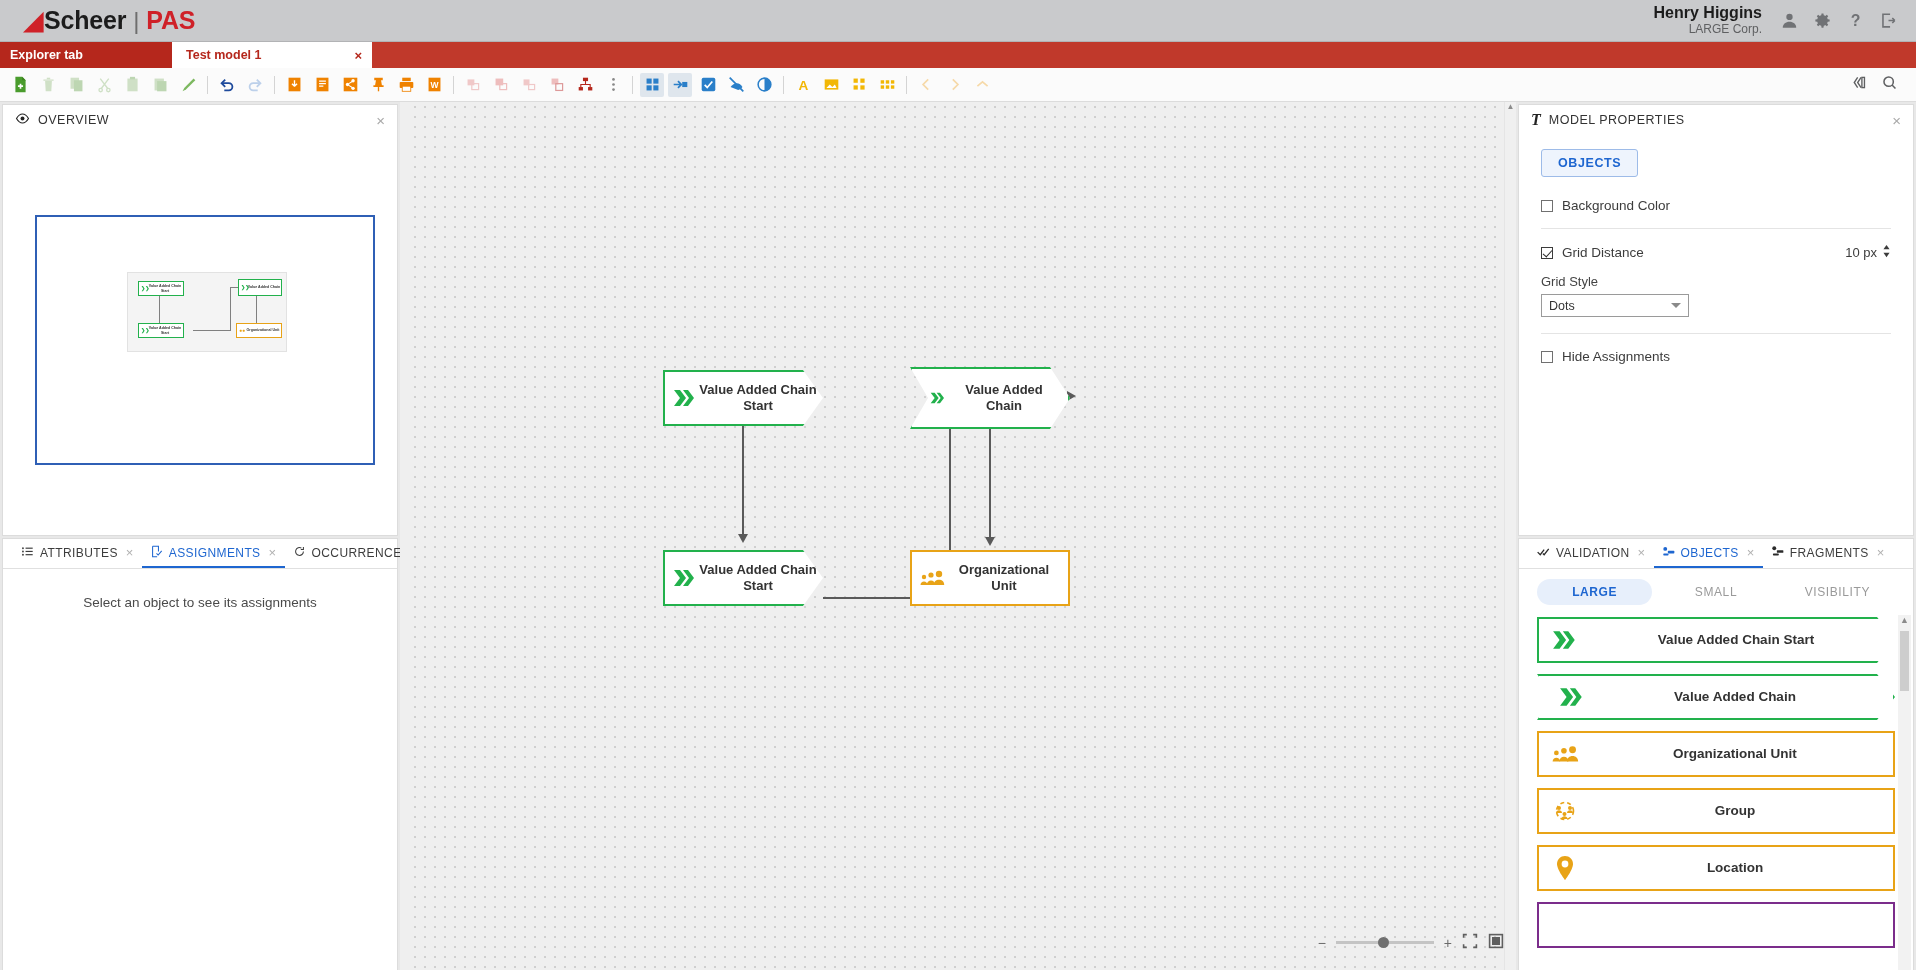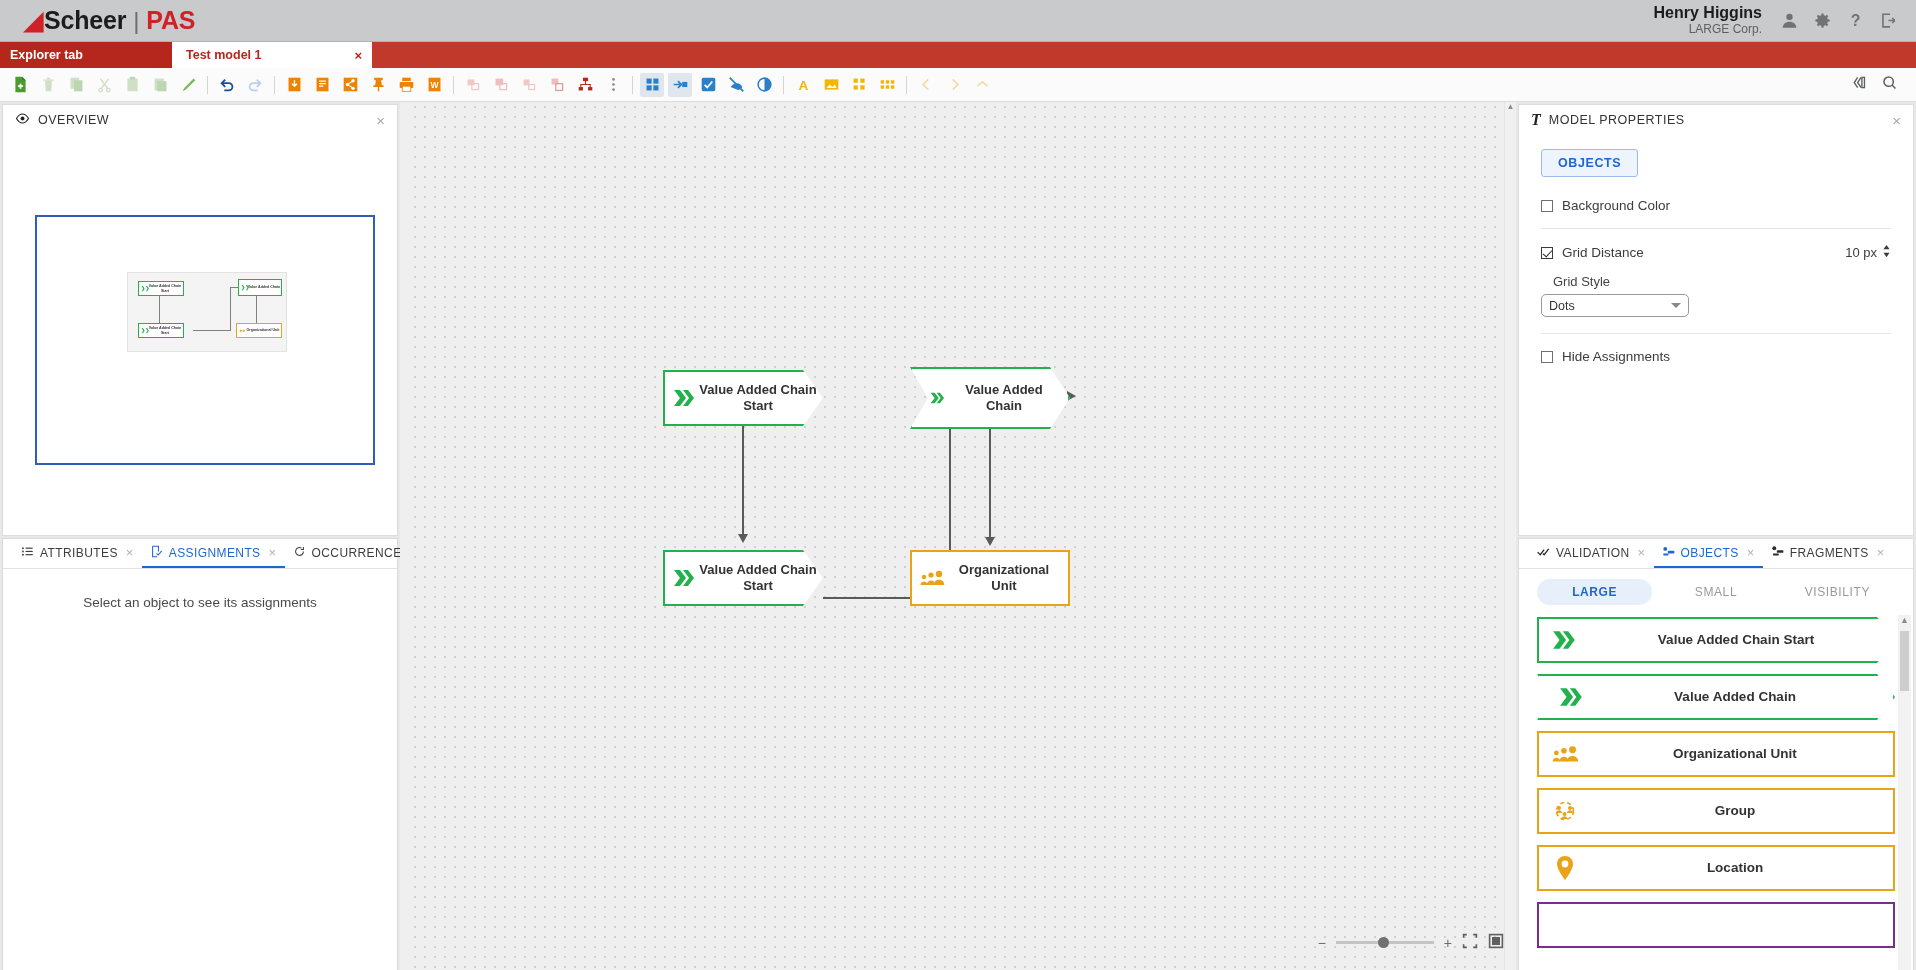--- a/index.html
+++ b/index.html
@@ -174,23 +174,23 @@
   .cbox { width: 12px; height: 12px; border: 1px solid #707070; background: #fff; flex: none; }
   .cbox.checked { border-color: #3c3c3c; position: relative; }
   .cbox.checked::after {
     content: ""; position: absolute; left: 3px; top: 0px;
     width: 4px; height: 8px; border: solid #2b2b2b;
     border-width: 0 1.6px 1.6px 0; transform: rotate(42deg);
   }
   .prop-val { margin-left: auto; font-size: 13px; color: #3c3c3c; display: flex; align-items: center; gap: 5px; }
   .color-swatch { width: 30px; height: 9px; border-radius: 5px; background: #c9c9c9; }
   .prop-divider { height: 1px; background: #e4e4e4; margin: 10px 0; }
-  .prop-label { font-size: 13px; color: #444; margin: 8px 0 5px 12px; }
+  .prop-label { font-size: 13px; color: #444; margin: 8px 0 5px 0; }
   .select-box {
-    width: 148px; height: 23px; border: 1px solid #9a9a9a; border-radius: 5px;
+    width: 148px; height: 23px; border: 1px solid #9a9a9a; border-radius: 0;
     display: flex; align-items: center; justify-content: space-between;
     padding: 0 7px; font-size: 12.5px; color: #333; background: #fff;
   }
   .caret { width: 0; height: 0; border-left: 5px solid transparent; border-right: 5px solid transparent; border-top: 5px solid #8a8a8a; }
 
   .objects-panel { flex: 1; margin: 0 2px 2px 2px; display: flex; flex-direction: column; overflow: hidden; }
   .seg-row { display: flex; padding: 10px 18px 6px 18px; gap: 6px; }
   .seg {
     flex: 1; text-align: center; padding: 6px 0; border-radius: 14px;
     font-size: 12px; letter-spacing: 0.6px; color: #9a9a9a;

